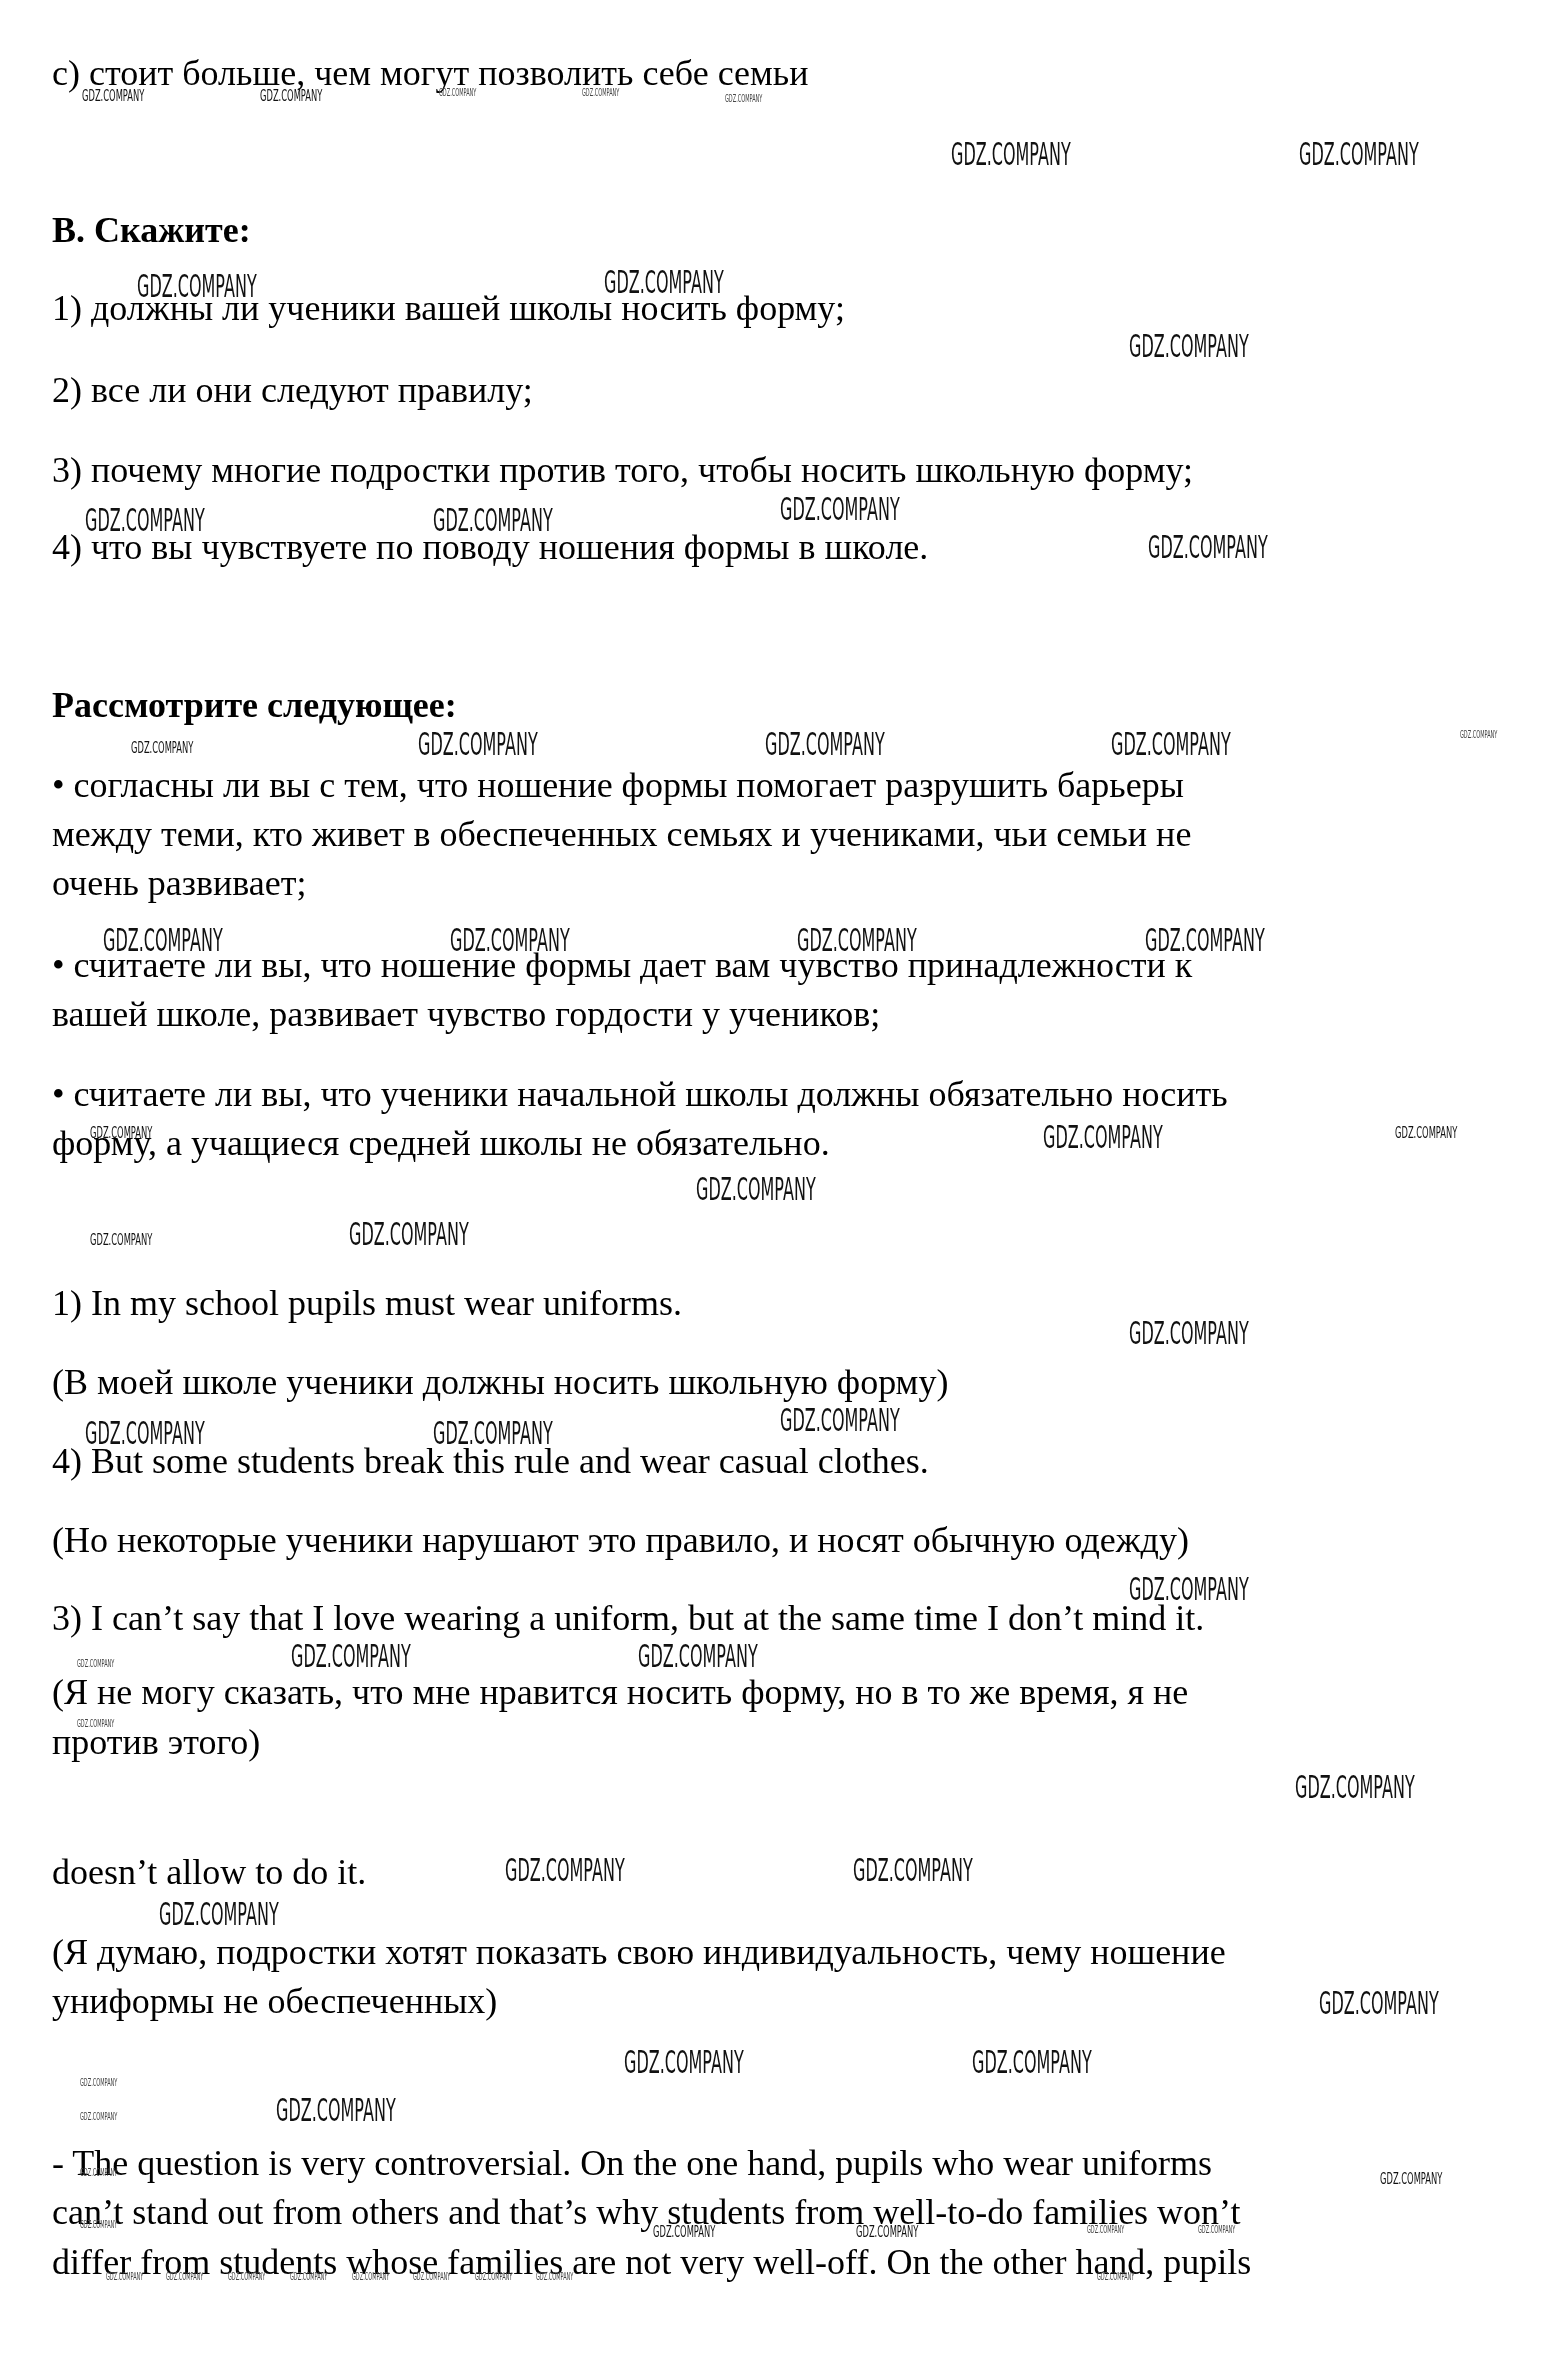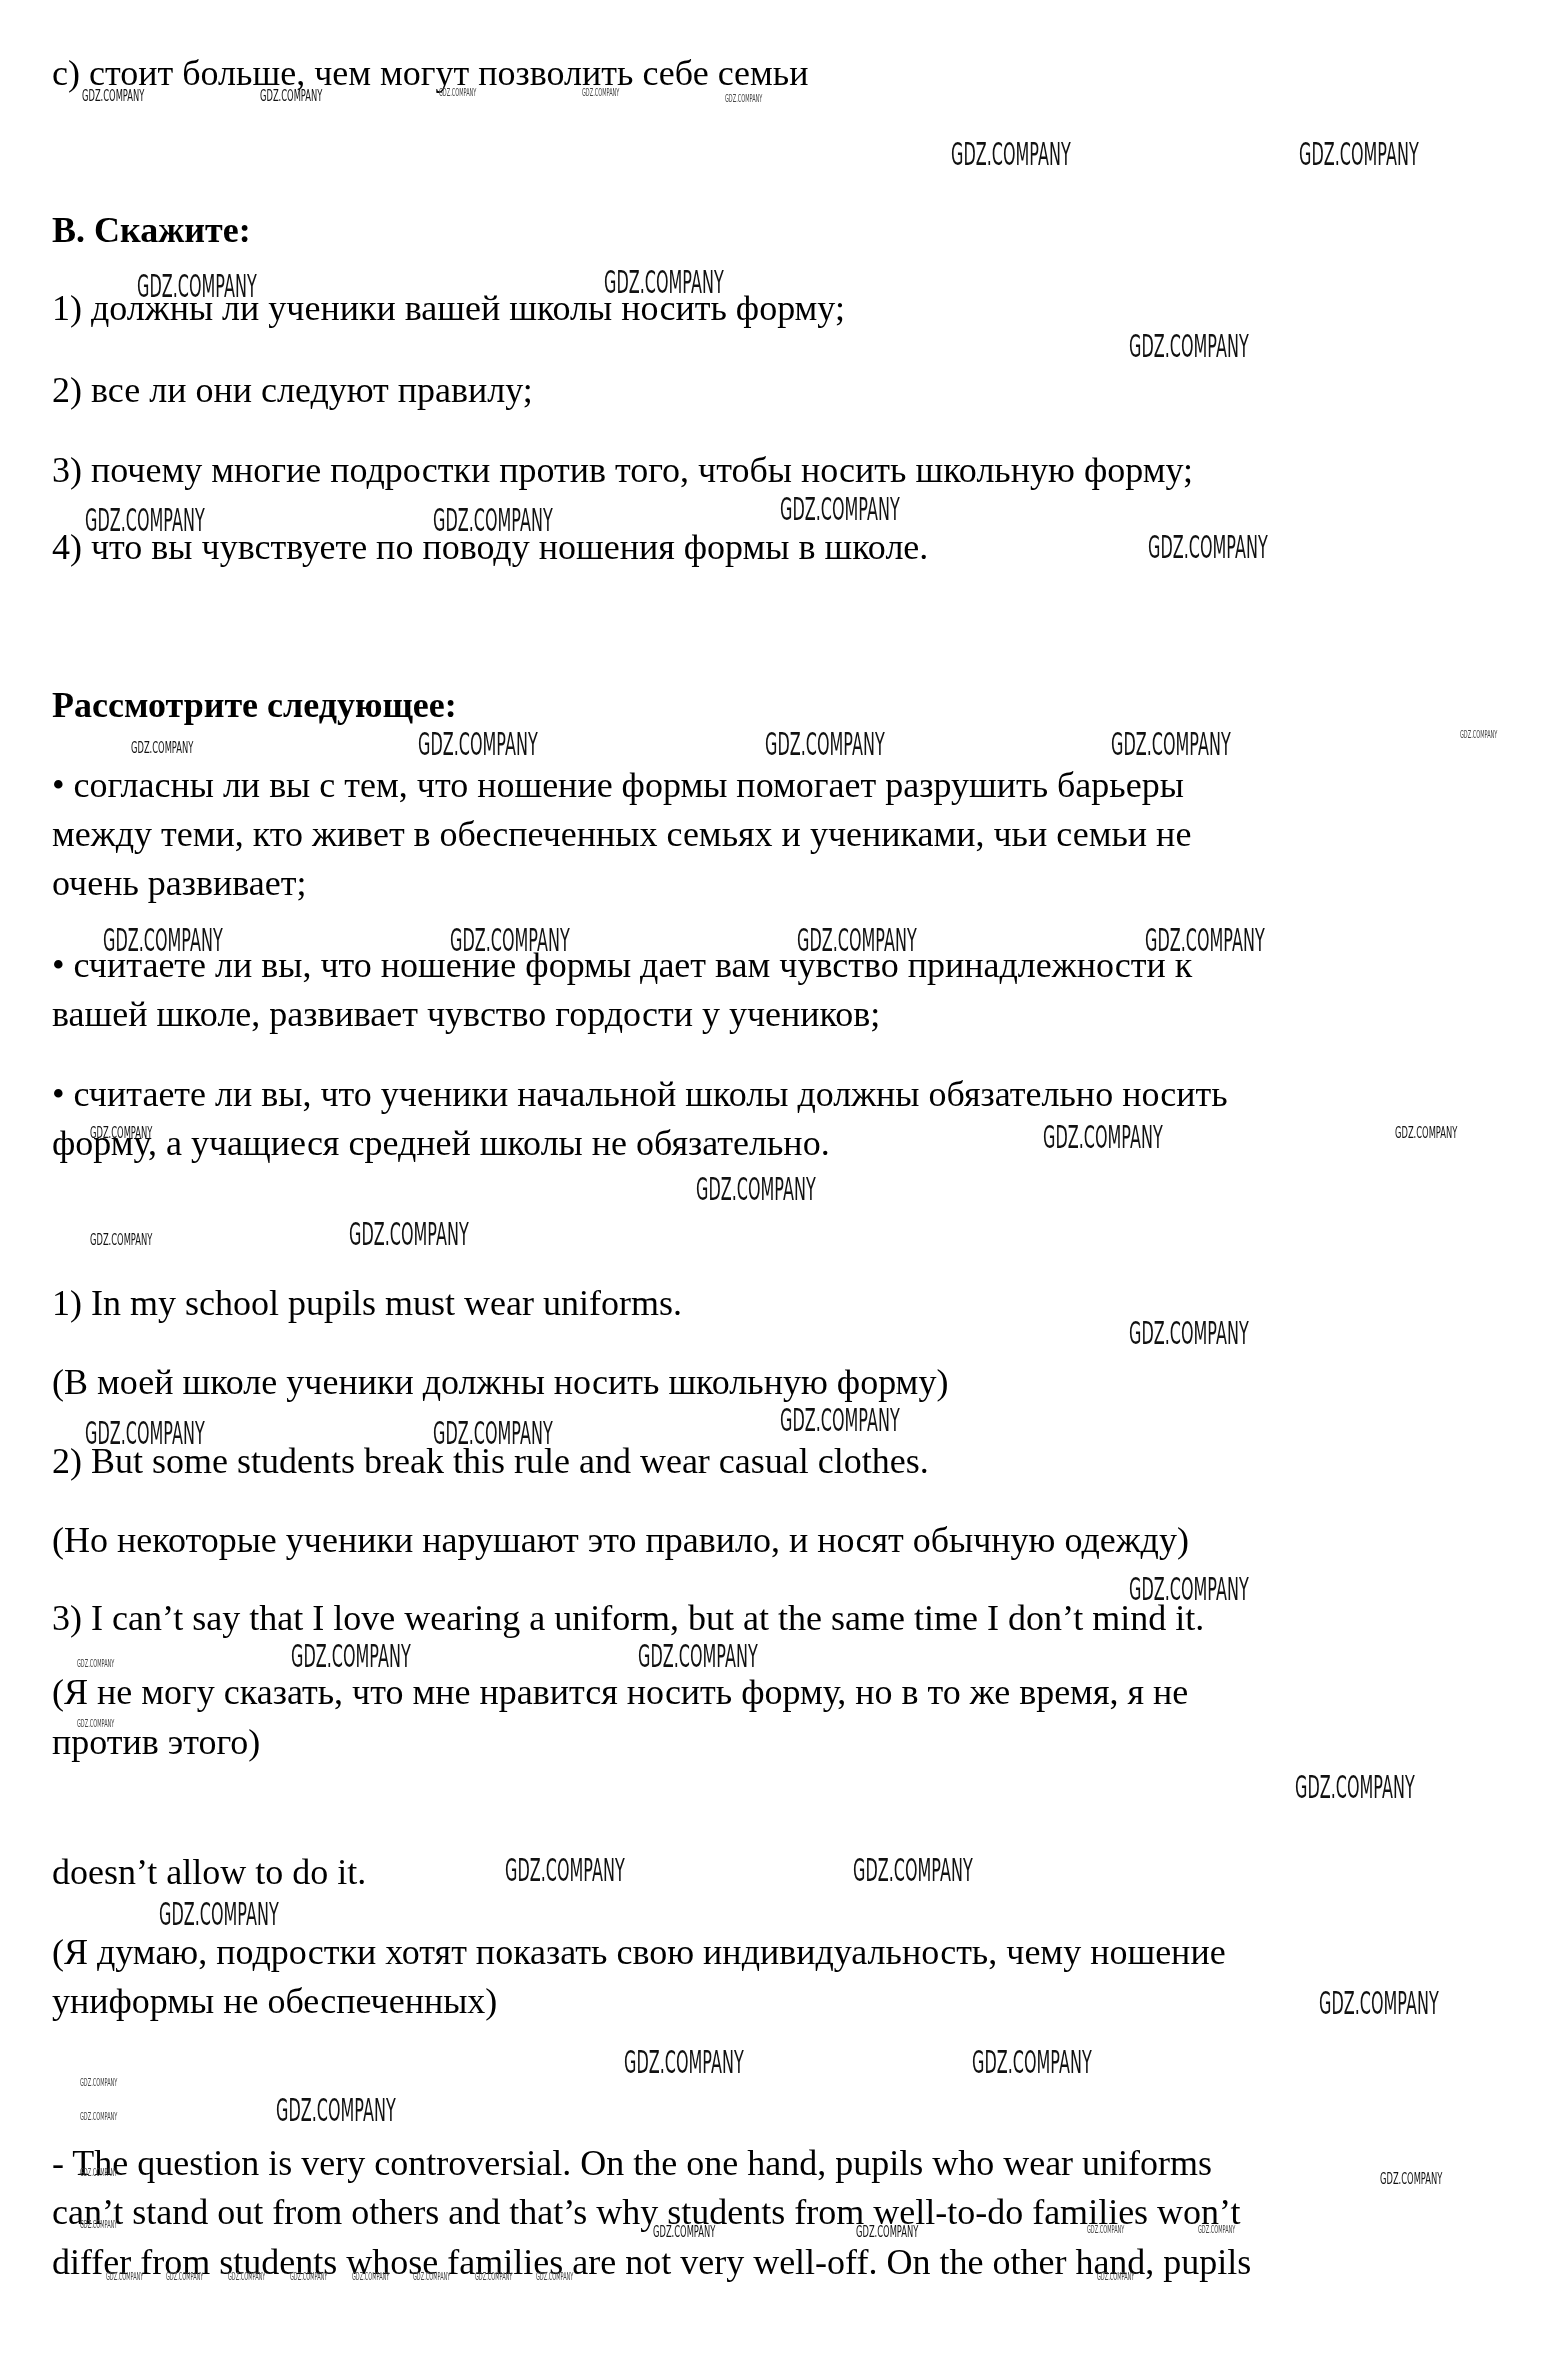--- a/index.html
+++ b/index.html
@@ -40,21 +40,21 @@
   <div class="line" style="top:762px">• согласны ли вы с тем, что ношение формы помогает разрушить барьеры</div>
   <div class="line" style="top:811px">между теми, кто живет в обеспеченных семьях и учениками, чьи семьи не</div>
   <div class="line" style="top:860px">очень развивает;</div>
   <div class="line" style="top:942px">• считаете ли вы, что ношение формы дает вам чувство принадлежности к</div>
   <div class="line" style="top:991px">вашей школе, развивает чувство гордости у учеников;</div>
   <div class="line" style="top:1071px">• считаете ли вы, что ученики начальной школы должны обязательно носить</div>
   <div class="line" style="top:1120px">форму, а учащиеся средней школы не обязательно.</div>
 
   <div class="line" style="top:1280px">1) In my school pupils must wear uniforms.</div>
   <div class="line" style="top:1359px">(В моей школе ученики должны носить школьную форму)</div>
-  <div class="line" style="top:1438px">2) But some students break this rule and wear casual clothes.</div>
+  <div class="line" style="top:1438px">4) But some students break this rule and wear casual clothes.</div>
   <div class="line" style="top:1517px">(Но некоторые ученики нарушают это правило, и носят обычную одежду)</div>
   <div class="line" style="top:1595px">3) I can’t say that I love wearing a uniform, but at the same time I don’t mind it.</div>
   <div class="line" style="top:1669px">(Я не могу сказать, что мне нравится носить форму, но в то же время, я не</div>
   <div class="line" style="top:1719px">против этого)</div>
   <div class="line" style="top:1849px">doesn’t allow to do it.</div>
   <div class="line" style="top:1929px">(Я думаю, подростки хотят показать свою индивидуальность, чему ношение</div>
   <div class="line" style="top:1978px">униформы не обеспеченных)</div>
 
   <div class="line" style="top:2140px">- The question is very controversial. On the one hand, pupils who wear uniforms</div>
   <div class="line" style="top:2189px">can’t stand out from others and that’s why students from well-to-do families won’t</div>

